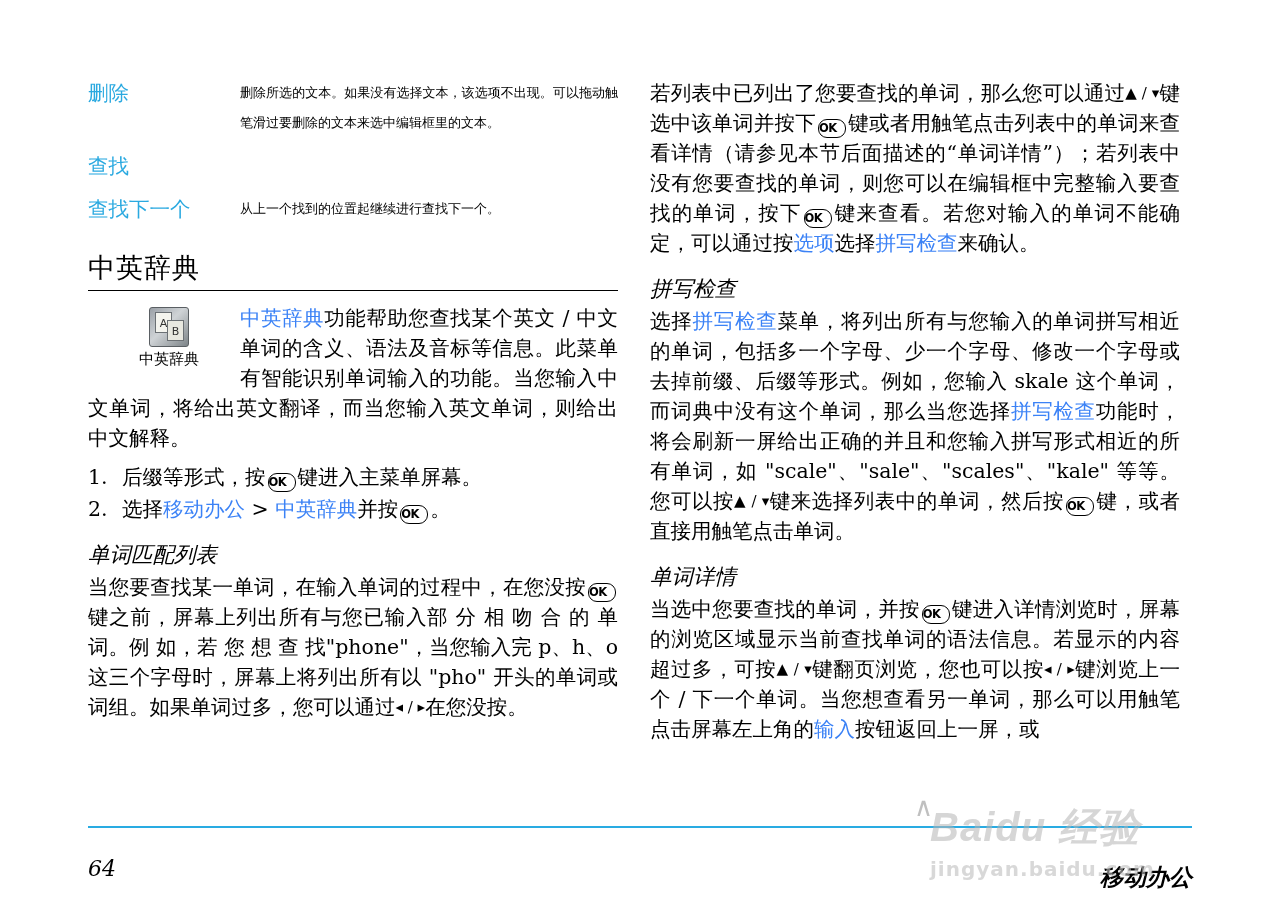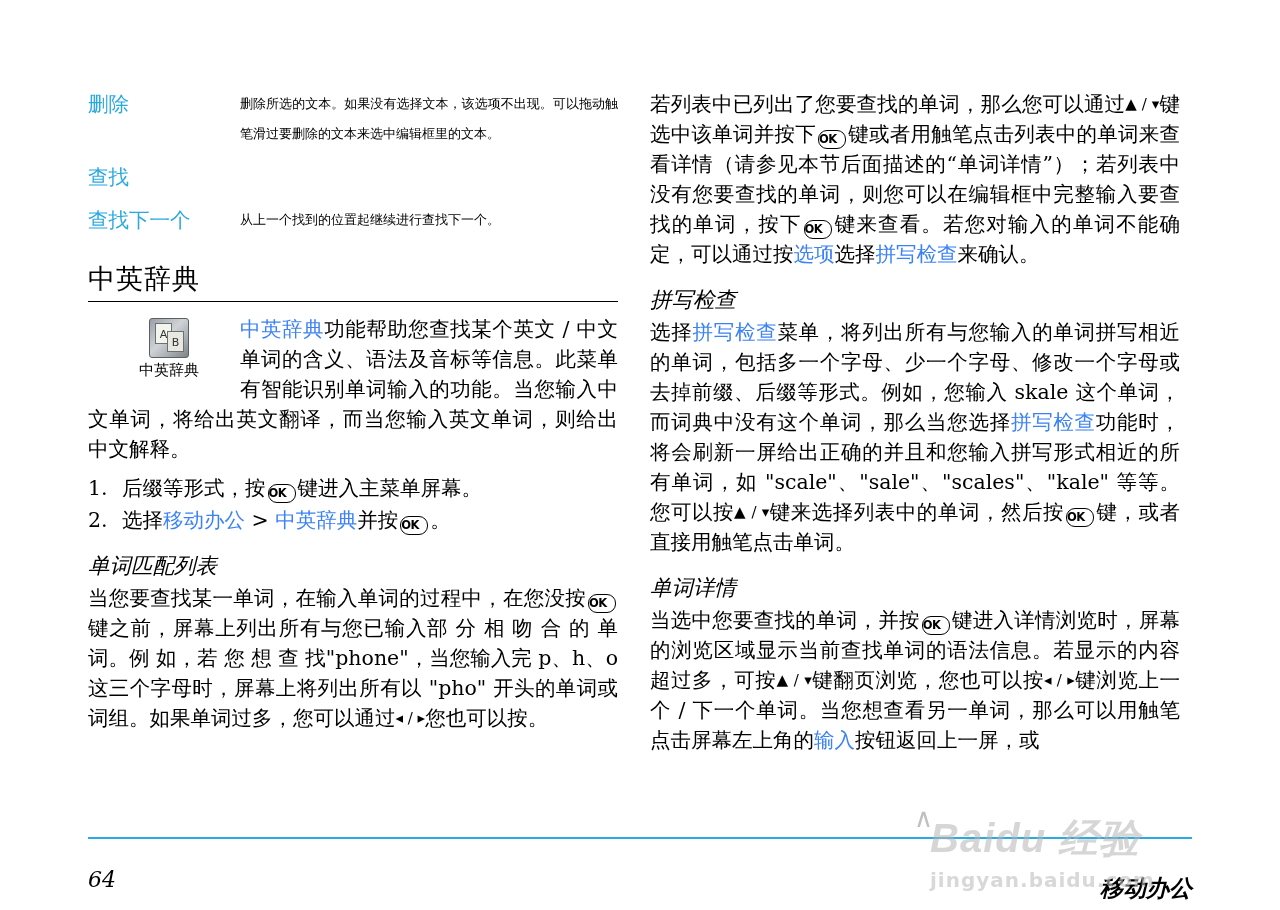--- a/index.html
+++ b/index.html
@@ -9,21 +9,21 @@
     height: 910px;
     background: #ffffff;
     font-family: "DejaVu Serif", "Liberation Serif", serif;
     color: #000000;
     position: relative;
     overflow: hidden;
   }
   .page {
     position: absolute;
     left: 0; top: 0;
-    width: 1280px; height: 880px; margin-top: 11px;
+    width: 1280px; height: 880px;
   }
   .col {
     position: absolute;
     top: 78px;
     width: 530px;
   }
   .col-left { left: 88px; }
   .col-right { left: 650px; }
 
   .para {
@@ -245,21 +245,21 @@
         <span class="n">1.</span>
         <span class="t"><span>后缀等形式，按</span><span class="okkey">OK</span><span>键进入主菜单屏幕。</span></span>
       </li>
       <li>
         <span class="n">2.</span>
         <span class="t"><span>选择</span><span class="blue">移动办公</span><span> &gt; </span><span class="blue">中英辞典</span><span>并按</span><span class="okkey">OK</span><span>。</span></span>
       </li>
     </ul>
 
     <h3 class="sub">单词匹配列表</h3>
-    <p class="para"><span>当您要查找某一单词，在输入单词的过程中，在您没按</span><span class="okkey">OK</span><span>键之前，屏幕上列出所有与您已输入部 分 相 吻 合 的 单 词。例 如，若 您 想 查 找</span><span>"phone"，当您输入完 p、h、o 这三个字母时，屏幕上将列出所有以 "pho" 开头的单词或词组。如果单词过多，您可以通过</span><span class="arrow">◂ / ▸</span><span>您也可以按。</span></p>
+    <p class="para"><span>当您要查找某一单词，在输入单词的过程中，在您没按</span><span class="okkey">OK</span><span>键之前，屏幕上列出所有与您已输入部 分 相 吻 合 的 单 词。例 如，若 您 想 查 找</span><span>"phone"，当您输入完 p、h、o 这三个字母时，屏幕上将列出所有以 "pho" 开头的单词或词组。如果单词过多，您可以通过</span><span class="arrow">◂ / ▸</span><span>在您没按。</span></p>
 
   </div>
 
   <div class="col col-right">
 
     <p class="para"><span>若列表中已列出了您要查找的单词，那么您可以通过</span><span class="arrow">▲ / ▾</span><span>键选中该单词并按下</span><span class="okkey">OK</span><span>键或者用触笔点击列表中的单词来查看详情（请参见本节后面描述的“单词详情”）；若列表中没有您要查找的单词，则您可以在编辑框中完整输入要查找的单词，按下</span><span class="okkey">OK</span><span>键来查看。若您对输入的单词不能确定，可以通过按</span><span class="blue">选项</span><span>选择</span><span class="blue">拼写检查</span><span>来确认。</span></p>
 
     <h3 class="sub">拼写检查</h3>
     <p class="para"><span>选择</span><span class="blue">拼写检查</span><span>菜单，将列出所有与您输入的单词拼写相近的单词，包括多一个字母、少一个字母、修改一个字母或去掉前缀、后缀等形式。例如，您输入 skale 这个单词，而词典中没有这个单词，那么当您选择</span><span class="blue">拼写检查</span><span>功能时，将会刷新一屏给出正确的并且和您输入拼写形式相近的所有单词，如 "scale"、"sale"、"scales"、"kale" 等等。您可以按</span><span class="arrow">▲ / ▾</span><span>键来选择列表中的单词，然后按</span><span class="okkey">OK</span><span>键，或者直接用触笔点击单词。</span></p>
 

